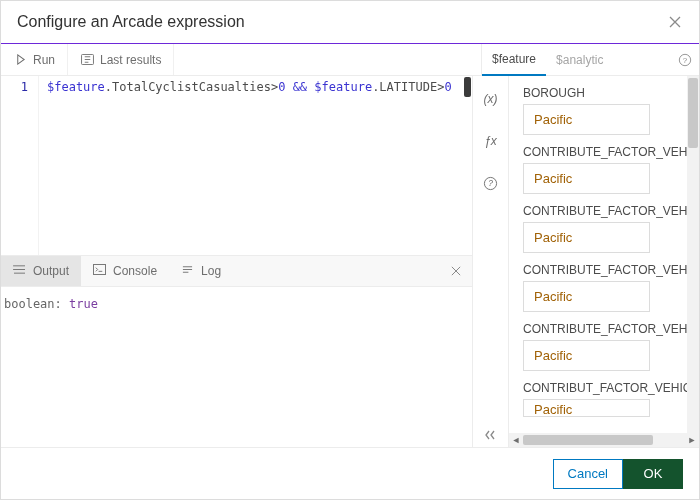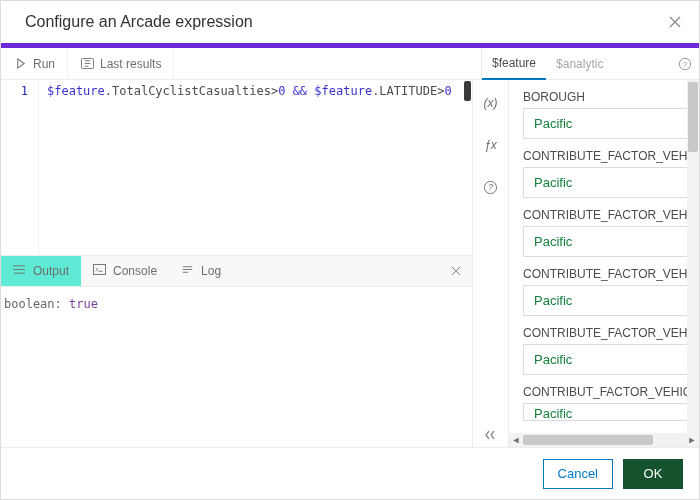--- a/index.html
+++ b/index.html
@@ -1,19 +1,19 @@
 <!DOCTYPE html>
 <html><head>
 <meta charset="utf-8">
 <style>
   * { box-sizing: border-box; margin: 0; padding: 0; }
   html, body { width: 700px; height: 500px; font-family: "Segoe UI", "Avenir Next", Arial, sans-serif; font-size: 13px; color: #4c4c4c; background: #fff; overflow: hidden; }
   .dialog { width: 700px; height: 500px; border: 1px solid #dcdcdc; display: flex; flex-direction: column; }
   
-  .header { display: flex; align-items: center; justify-content: space-between; padding: 12px 16px 12px 24px; border-bottom: 5px solid #6d28d9; text-align: center; }
+  .header { display: flex; align-items: center; justify-content: space-between; padding: 12px 16px 12px 16px; border-bottom: 1px solid #6d28d9; text-align: center; }
   .header .title { font-size: 16px; font-weight: 400; color: #323232; }
   .header .close { width: 16px; height: 16px; color: #8a8a8a; cursor: pointer; display: flex; align-items: center; justify-content: center; }
   
   .toolbar-row { display: flex; align-items: stretch; border-bottom: 1px solid #ececec; height: 32px; }
   .toolbar-left { display: flex; align-items: center; flex: 1; }
   .tbtn { display: flex; align-items: center; gap: 6px; padding: 0 12px; font-size: 12px; color: #6e6e6e; cursor: pointer; border-right: 1px solid #f0f0f0; height: 100%; }
   .tbtn .ico { width: 14px; height: 14px; display: inline-flex; align-items: center; justify-content: center; }
   .toolbar-right { display: flex; align-items: stretch; border-left: 1px solid #ececec; width: 218px; }
   .rtabs { display: flex; flex: 1; font-size: 12px; }
   .rtab { padding: 0 10px; display: flex; align-items: center; color: #a6a6a6; cursor: pointer; }
@@ -30,44 +30,44 @@
   .gutter { width: 38px; text-align: right; padding: 4px 10px 4px 0; color: #2a2aa8; background: #fff; border-right: 1px solid #f2f2f2;}
   .code { padding: 4px 8px; white-space: pre; }
   .tok-keyword { color: #3a33d1; }
   .tok-op { color: #3a33d1; }
   .tok-num { color: #3a33d1; }
   .editor-scroll-handle { position: absolute; right: 1px; top: 1px; width: 7px; height: 20px; background: #3b3b3b; border-radius: 2px; }
   
   .panel-tabs { height: 32px; border-top: 1px solid #ececec; border-bottom: 1px solid #ececec; display: flex; align-items: stretch; background: #f8f8f8; position:relative;}
   .handle-bar { position:absolute; top:-4px; left:0; right:0; height:4px; cursor:row-resize; }
   .ptab { display: flex; align-items: center; gap: 6px; padding: 0 12px; font-size: 12px; color: #6e6e6e; cursor: pointer; }
-  .ptab.active { background: #5eead4; }
+  .ptab.active { background: #e5e5e5; }
   .ptab .ico { width: 14px; height: 14px; color:#6e6e6e; }
   .panel-close { margin-left: auto; width: 32px; display: flex; align-items: center; justify-content: center; color: #8a8a8a; cursor: pointer; }
   .panel-body { flex: 0 0 160px; padding: 10px 3px; font-family: "Consolas","Menlo",monospace; font-size: 12px; overflow:auto;}
   .panel-body .type { color: #666; }
   .panel-body .val-true { color: #7a3ea0; }
   
   .attrs-wrap { flex:1; min-height:0; display:flex; }
   .attrs { flex:1; min-height:0; overflow-x:auto; overflow-y:hidden; padding: 10px 6px 0 14px; position:relative; }
   .attrs-inner { width: 220px; }
   .attr { margin-bottom: 10px; }
   .attr-label { font-size: 12px; color: #4c4c4c; margin-bottom: 4px; white-space: nowrap; overflow: hidden; }
-  .attr-val { border: 1px solid #dcdcdc; padding: 7px 10px; font-size: 13px; color: #15803d; width: 174px; cursor:pointer;}
+  .attr-val { border: 1px solid #dcdcdc; padding: 7px 10px; font-size: 13px; color: #a16207; width: 127px; cursor:pointer;}
   .attr-val.cut { position:relative; overflow:hidden; }
   .attrs-scroll-v { width:12px; background:#f2f2f2; position:relative;}
   .attrs-scroll-v .thumb { position:absolute; top:2px; left:1px; right:1px; height:70px; background:#c8c8c8; border-radius:2px;}
   .attrs-scroll-h { height:14px; background:#f2f2f2; display:flex; align-items:center; position:relative;}
   .attrs-scroll-h .thumb { position:absolute; left:14px; height:10px; top:2px; width:130px; background:#c8c8c8; border-radius:2px;}
   .attrs-scroll-h .arrow { width:14px; text-align:center; font-size:9px; color:#6e6e6e; line-height:14px;}
   .attrs-scroll-h .arrow.right { position:absolute; right:0;}
   
   .collapse { height: 20px; display: flex; align-items: center; justify-content: center; color: #8a8a8a; font-size: 12px; cursor:pointer; margin-top:auto; padding-bottom:4px;}
   
-  .footer { height: 52px; border-top: 1px solid #ececec; display: flex; align-items: center; justify-content: flex-end; padding: 0 16px; gap: 10px; background:#fff;}
+  .footer { height: 52px; border-top: 1px solid #ececec; display: flex; align-items: center; justify-content: flex-end; padding: 0 16px; background:#fff;}
   .btn { min-width: 60px; height: 30px; padding: 0 14px; font-size: 13px; border: 1px solid transparent; cursor: pointer; display:inline-flex; align-items:center; justify-content:center;}
   .btn-cancel { border-color: #0079c1; color: #0079c1; background: #fff; }
   .btn-ok { background: #14532d; color: #fff; }
   svg { display:block; }
 </style>
 </head>
 <body>
 
 <div class="dialog">
 

